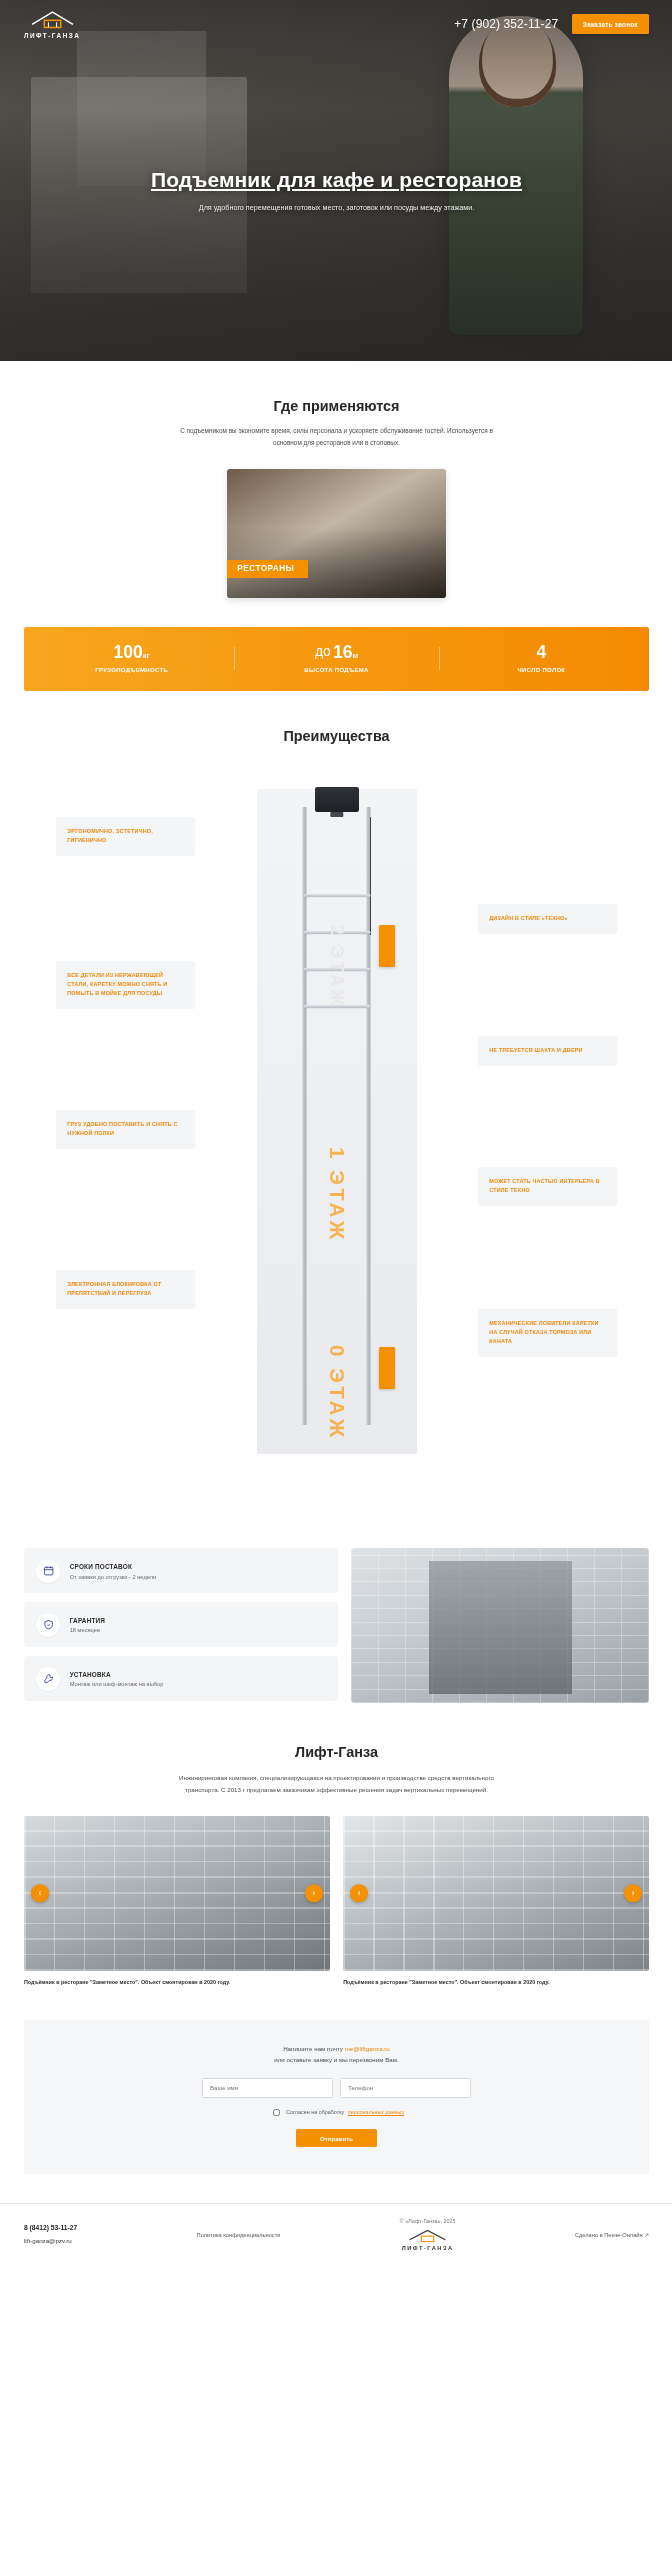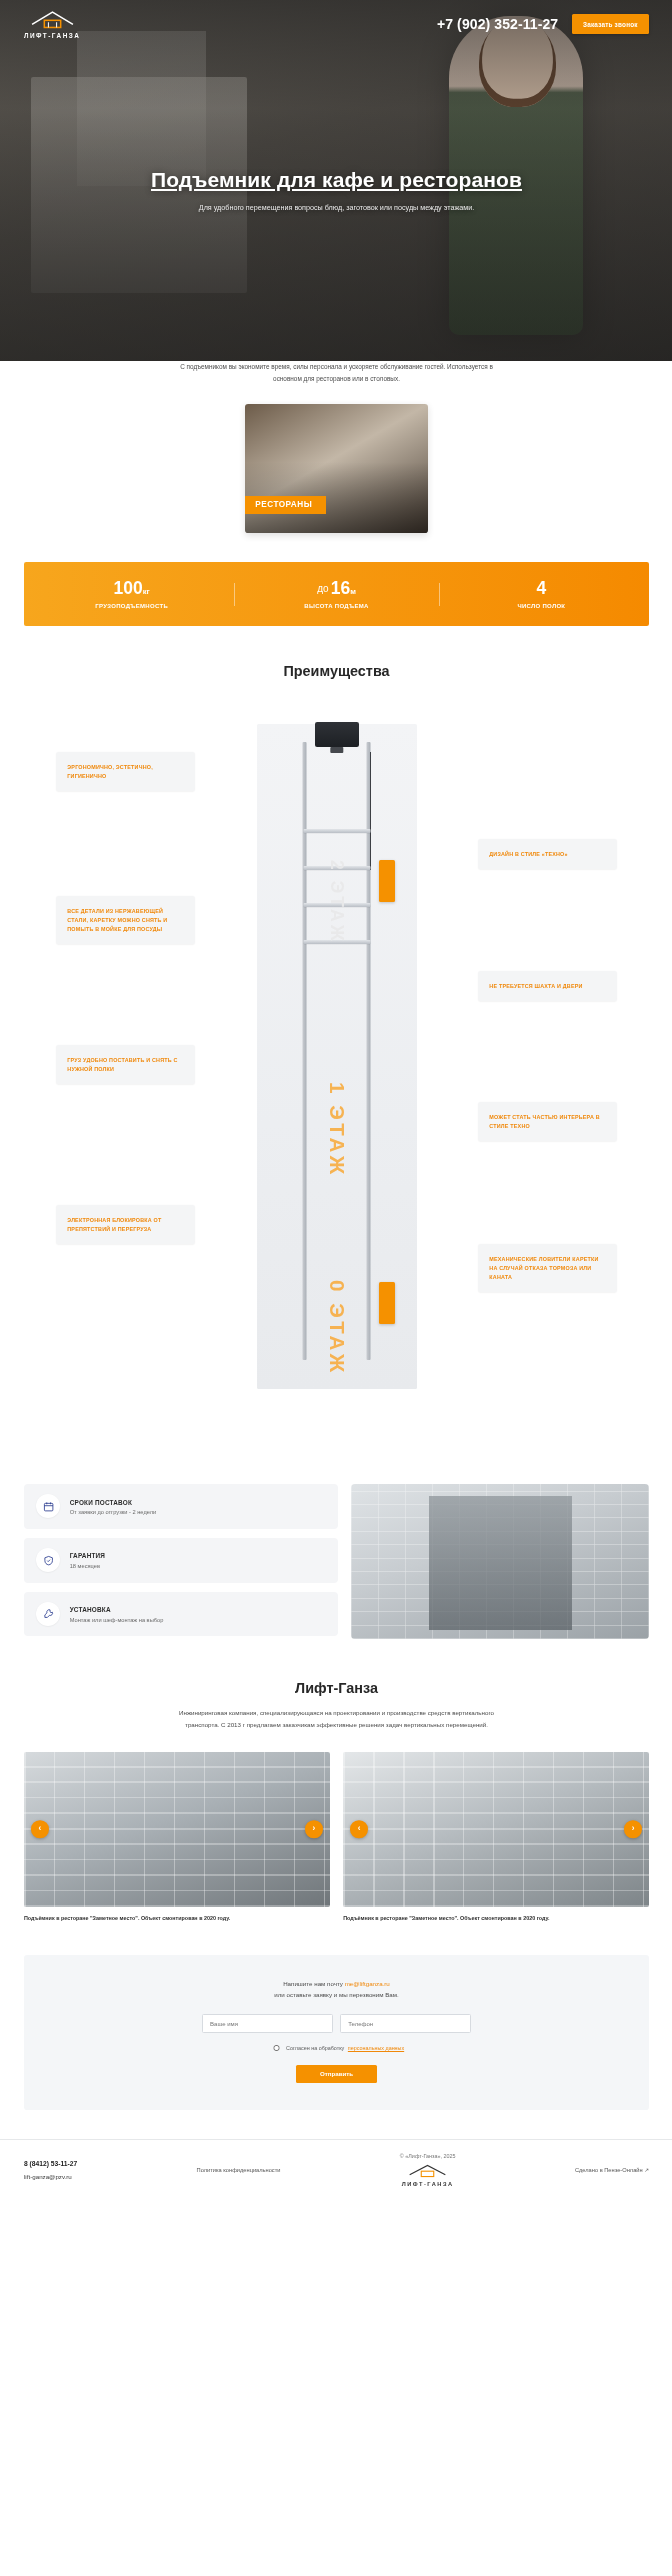--- a/index.html
+++ b/index.html
@@ -70,21 +70,21 @@
   }
   .logo-mark {
     width: 47px; height: 21.6px; position: relative;
   }
   .logo-mark svg { display:block; }
   .logo-text {
     font-size: 6.4px; letter-spacing: 1.5px; font-weight: 700; color:#fff;
   }
   .top-right { display:flex; align-items:center; gap:13.4px; }
   .phone {
-    color:#ffffff; font-size:14px; font-weight:700; text-decoration:none; letter-spacing:0.1px;
+    color:#ffffff; font-size:12px; font-weight:400; text-decoration:none; letter-spacing:0.1px;
   }
   .btn-order {
     background:#f59100; color:#fff; border:none;
     font-size:6.4px; font-weight:700; letter-spacing:0.2px;
     padding: 6.2px 11.3px; border-radius:1.5px; cursor:pointer;
     box-shadow: 0 1px 3.1px rgba(0,0,0,.25);
   }
   .hero-copy {
     position:relative; z-index:5;
     text-align:center; color:#fff;
@@ -107,21 +107,21 @@
     margin: 37px 0 11.3px 0;
   }
   .section-sub {
     text-align:center; font-size:6.4px; line-height:1.85; color:#4c4c4c;
     max-width:319px; margin: 0 auto 19.6px auto;
   }
   .cards-3 {
     display:flex; gap:11.3px; justify-content:center; padding-bottom: 5.2px;
   }
   .usecase {
-    position:relative; width: 183px; height: 129px; border-radius:3.1px; overflow:hidden;
+    position:relative; width: 219px; height: 129px; border-radius:3.1px; overflow:hidden;
     box-shadow: 0 2.1px 7.2px rgba(0,0,0,.12);
     padding-left: 24px;
   }
   .usecase .ph { position:absolute; inset:0; }
   .uc1 .ph { background: linear-gradient(150deg,#6c5b49,#c3b7a7 45%,#4b4036); }
   .uc2 .ph { background: linear-gradient(150deg,#d8b48c,#f0e2cf 45%,#b98d5c); }
   .uc3 .ph { background: linear-gradient(150deg,#cfd6d8,#eff2f3 45%,#9aa7ab); }
   .usecase .scrim { position:absolute; inset:0; background:linear-gradient(to top, rgba(0,0,0,.45), rgba(0,0,0,0) 55%); }
   .usecase .tag {
     position:absolute; left:0; bottom:19.6px;
@@ -136,21 +136,21 @@
     border-radius:2.1px;
     display:flex; align-items:center; justify-content:space-around;
     padding: 17.5px 5.2px; color:#fff;
   }
   .stat { text-align:center; flex:1; position:relative; }
   .stat + .stat:before {
     content:""; position:absolute; left:0; top:3.1px; bottom:3.1px; width:0.5px; background:rgba(255,255,255,.45);
   }
   .stat .num { font-size: 17.5px; font-weight:700; line-height:1; }
   .stat .num small { font-size: 7.7px; font-weight:700; }
-  .stat .num .pre { font-size: 10px; font-weight:400; vertical-align: 2.1px; margin-right:2.1px;}
+  .stat .num .pre { font-size: 14px; font-weight:400; vertical-align: 2.1px; margin-right:2.1px;}
   .stat .lbl { margin-top:5.2px; font-size:6px; letter-spacing:0.3px; font-weight:700; }
 
   
   .adv-wrap { position:relative; margin-top: 32px; padding-bottom: 20.6px; }
   .adv-grid {
     position:relative; width: 673px; min-height: 732px;
   }
   .adv-shaft {
     position:absolute; left: 50%; transform: translateX(-50%);
     top: 34px; width: 160px; height: 665px;
@@ -322,25 +322,26 @@
         <span class="logo-text">ЛИФТ-ГАНЗА</span>
       </div>
       <div class="top-right">
         <a class="phone" href="#">+7 (902) 352-11-27</a>
         <button class="btn-order">Заказать звонок</button>
       </div>
     </div>
 
     <div class="hero-copy">
       <h1>Подъемник для кафе и ресторанов</h1>
-      <p>Для удобного перемещения вопросы блюд, заготовок или посуды между этажами.</p>
+      <p>Для удобного перемещения готовых место, заготовок или посуды между этажами.</p>
     </div>
   </section>
 
   <section class="section">
+    <h2 class="section-title">Где применяются</h2>
     <p class="section-sub">С подъемником вы экономите время, силы персонала и ускоряете обслуживание гостей. Используется в основном для ресторанов или в столовых.</p>
     <div class="cards-3">
       <div class="usecase uc1">
         <div class="ph"></div>
         <div class="scrim"></div>
         <div class="tag">РЕСТОРАНЫ</div>
       </div>
     </div>
   </section>
 

